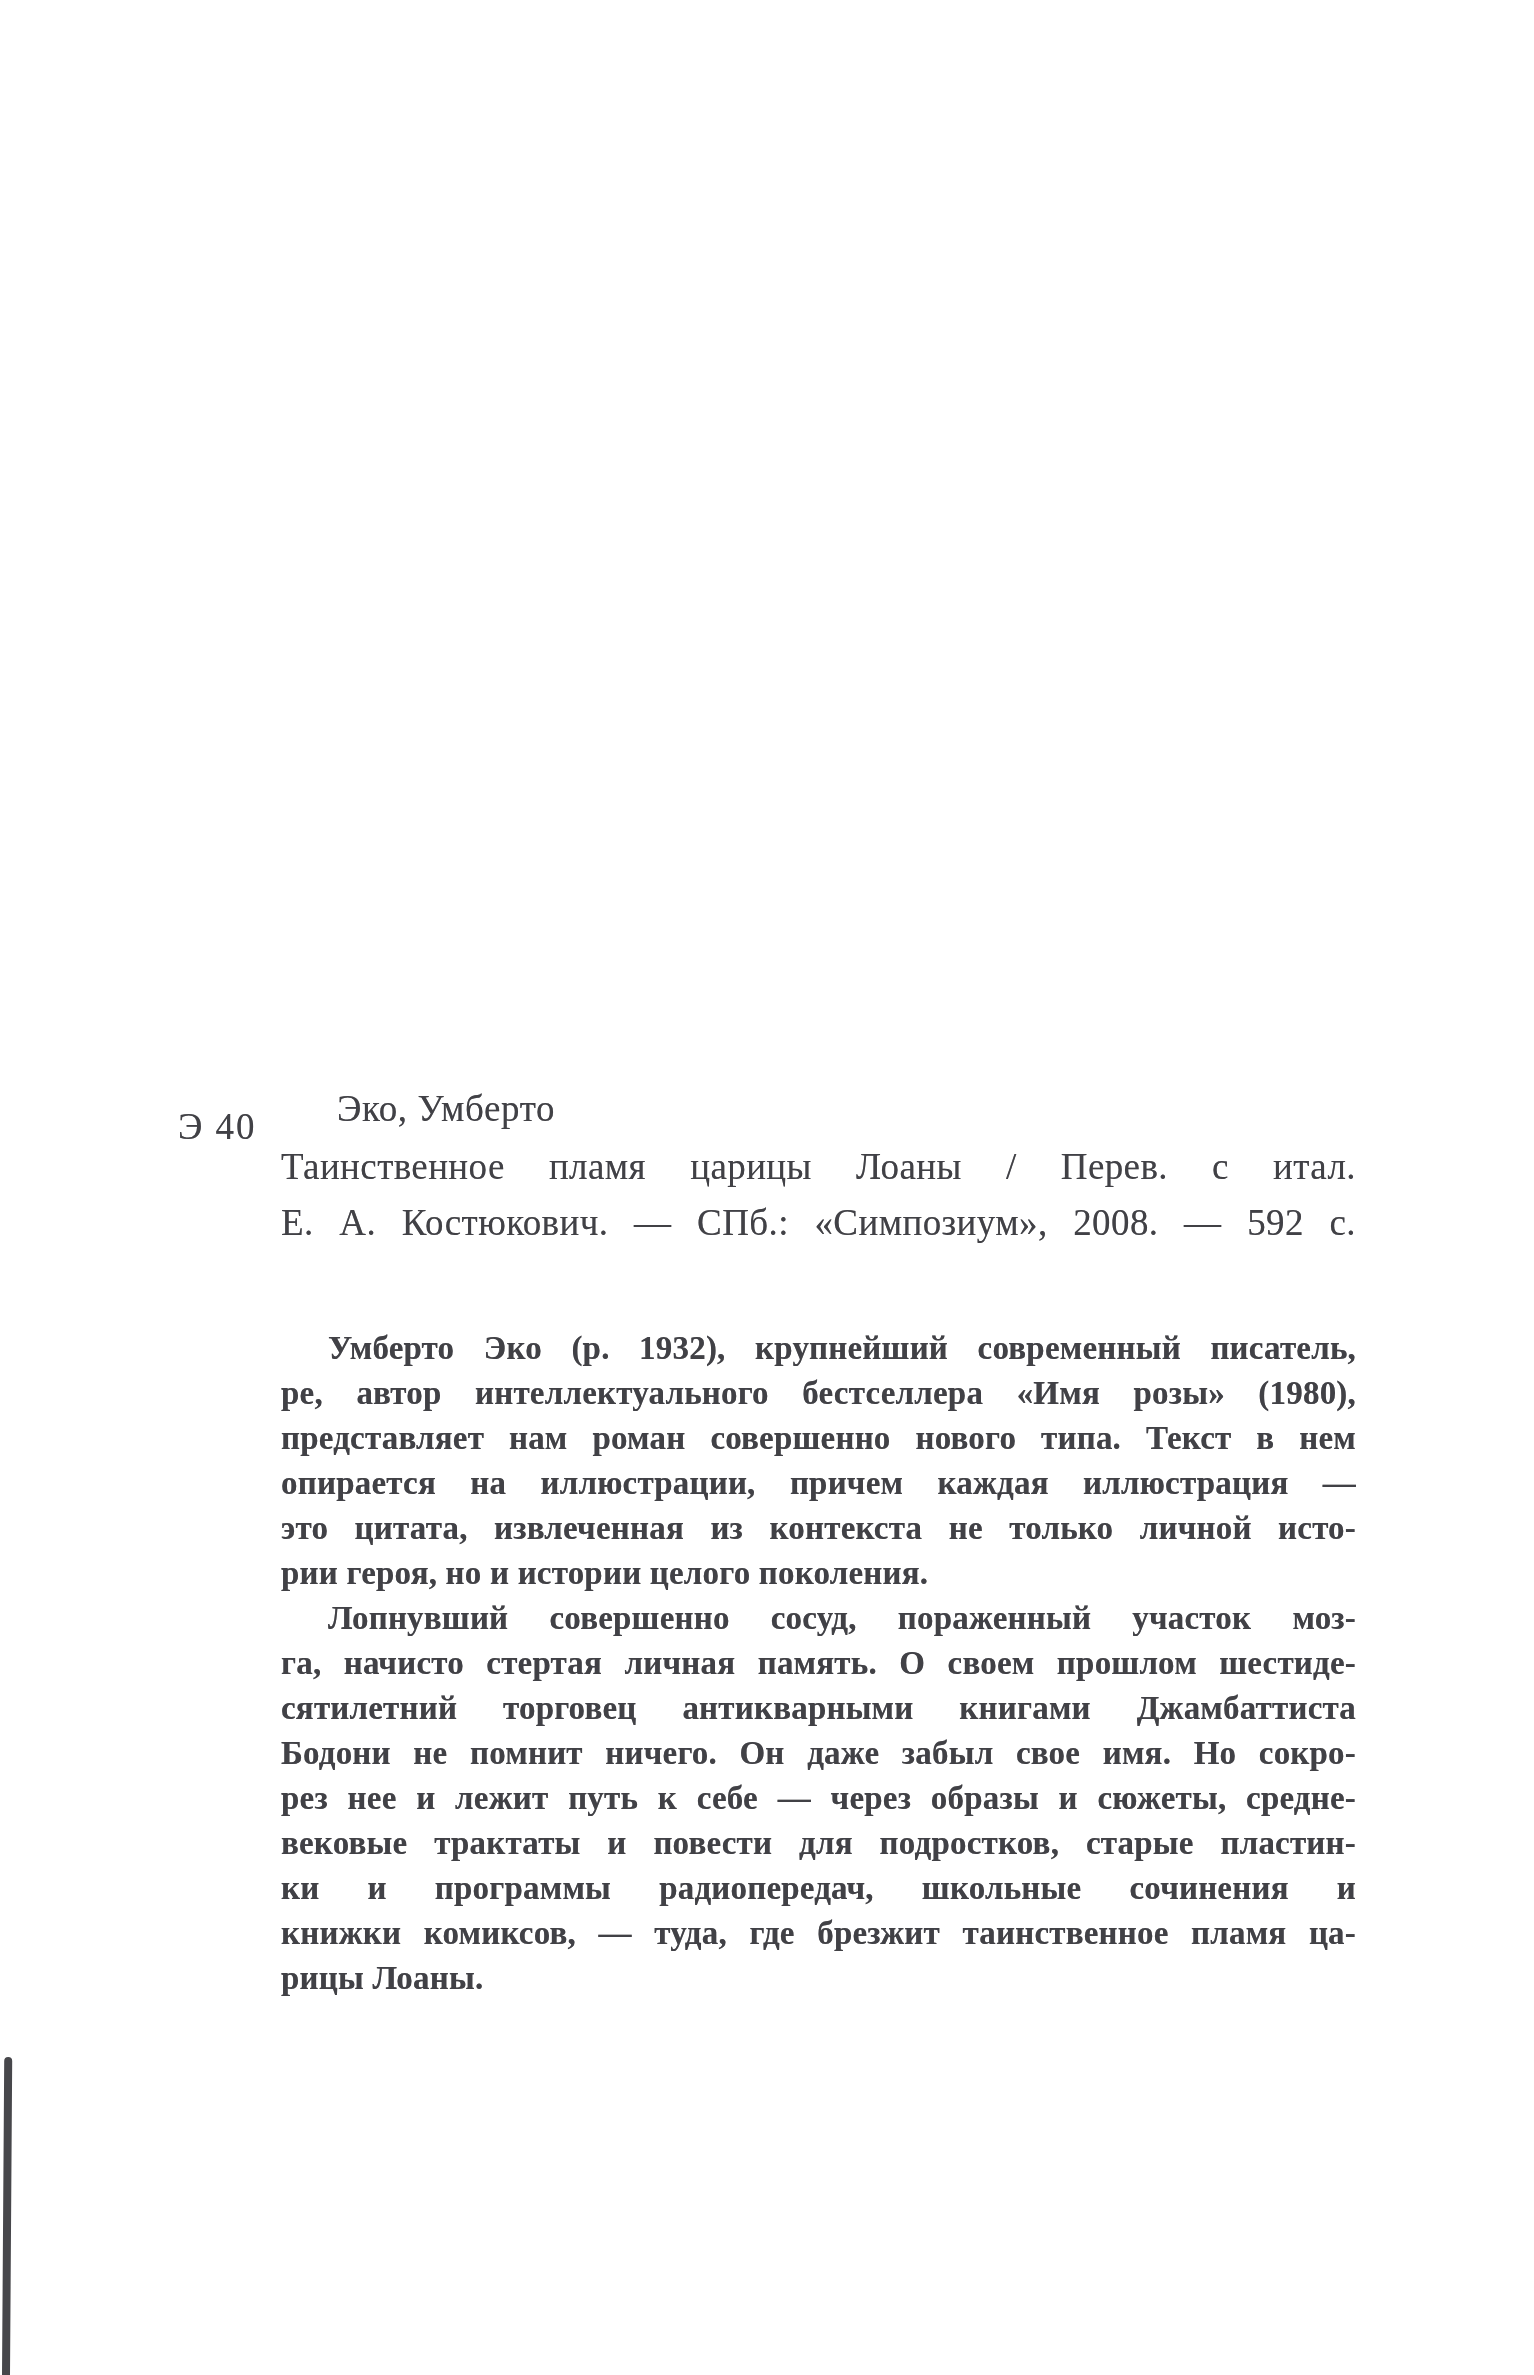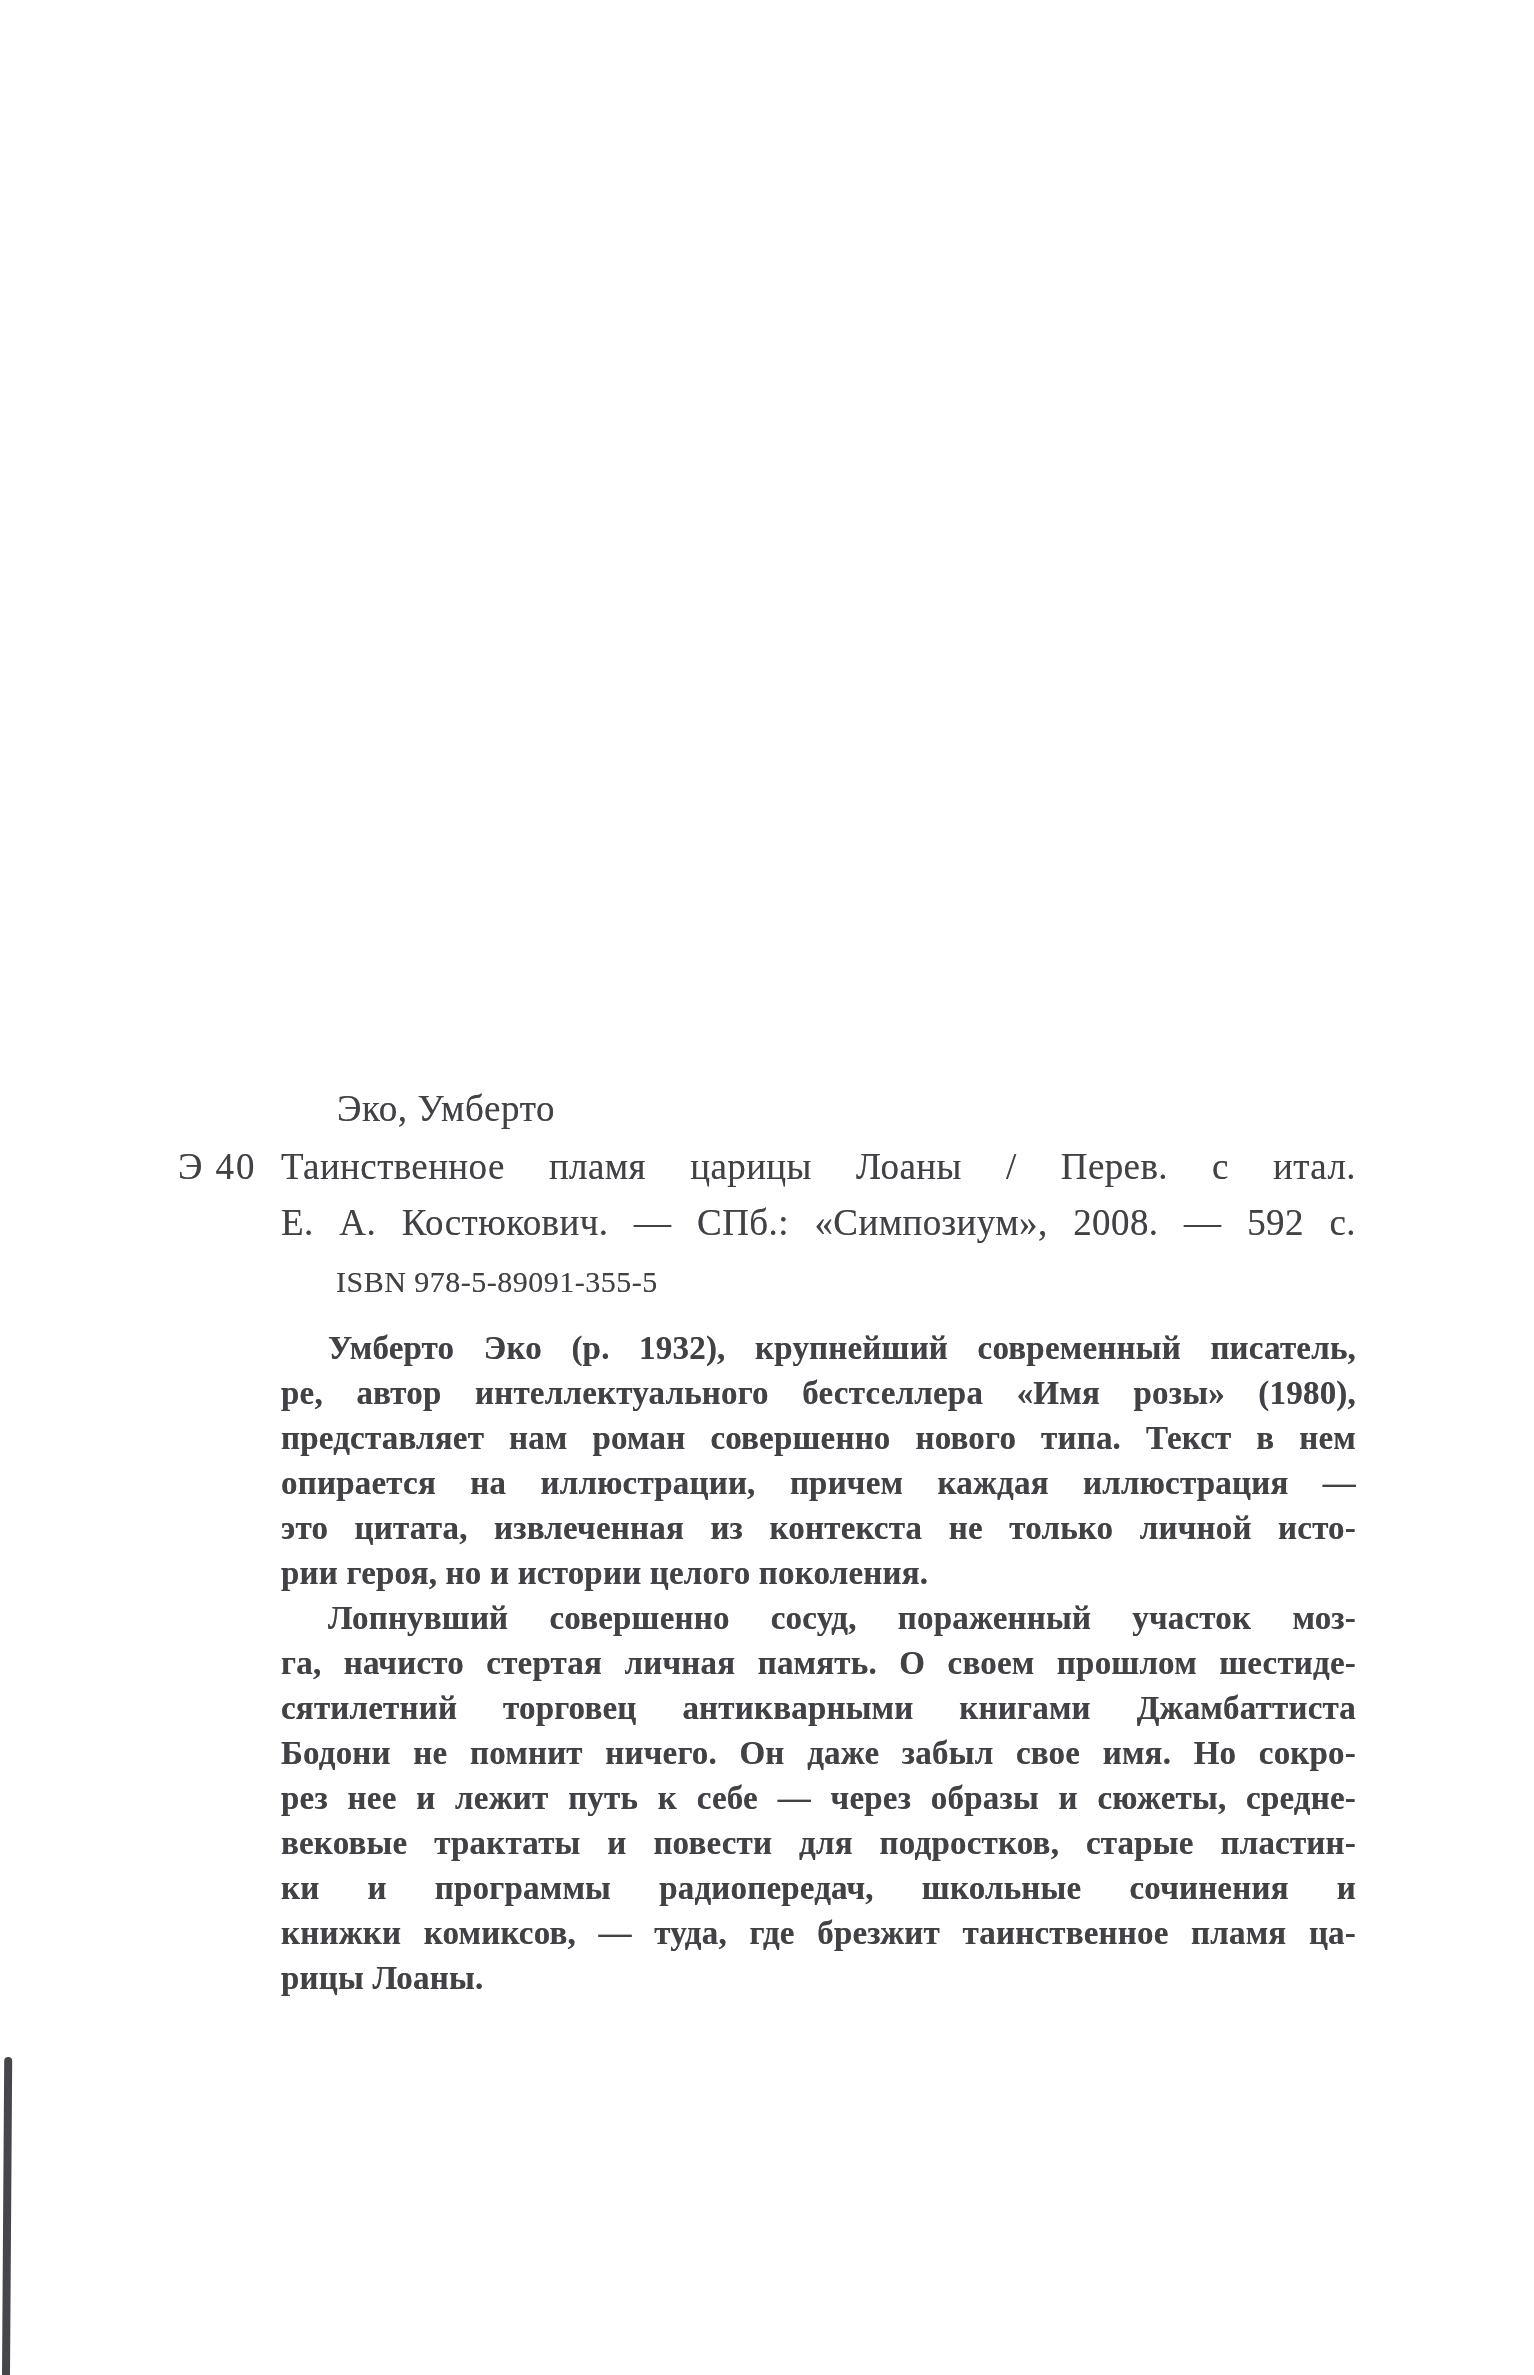--- a/index.html
+++ b/index.html
@@ -42,21 +42,21 @@
   .isbn-line {
     top: 1260px;
     padding-left: 55px;
     font-size: 30px;
     letter-spacing: 0.5px;
     box-sizing: border-box;
   }
   .class-code {
     position: absolute;
     left: 178px;
-    top: 1145px;
+    top: 1105px;
     font-size: 37px;
     line-height: 43px;
     letter-spacing: 1.9px;
     font-variant-numeric: oldstyle-nums;
   }
   
   .annotation {
     position: absolute;
     left: 281px;
     top: 1326px;
@@ -95,21 +95,20 @@
 <div class="page">
 
   <div class="class-code">Э 40</div>
 
   <div class="cat-line author-heading">Эко, Умберто</div>
 
   <div class="cat-line title-1 justified">Таинственное пламя царицы Лоаны / Перев. с итал.</div>
 
   <div class="cat-line title-2 justified">Е. А. Костюкович. — СПб.: «Симпозиум», 2008. — 592 с.</div>
 
-  <div class="cat-line isbn-line">ISBN 978-5-89091-355-5</div>
 
   <div class="annotation">
     <div class="paragraph">
         <div class="body-line indent">Умберто Эко (р. 1932), крупнейший современный писатель,</div>
         <div class="body-line">ре, автор интеллектуального бестселлера «Имя розы» (1980),</div>
         <div class="body-line">представляет нам роман совершенно нового типа. Текст в нем</div>
         <div class="body-line">опирается на иллюстрации, причем каждая иллюстрация —</div>
         <div class="body-line">это цитата, извлеченная из контекста не только личной исто-</div>
         <div class="body-line last">рии героя, но и истории целого поколения.</div>
       </div>

